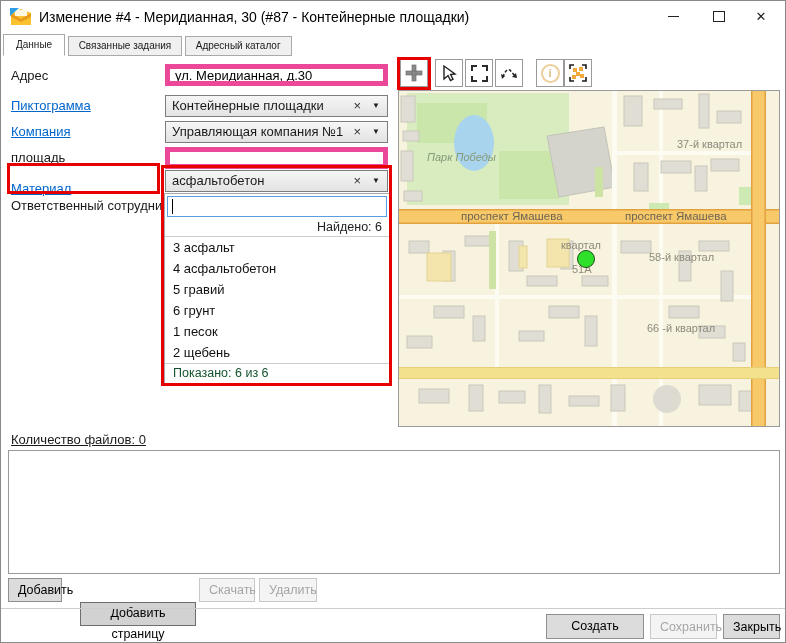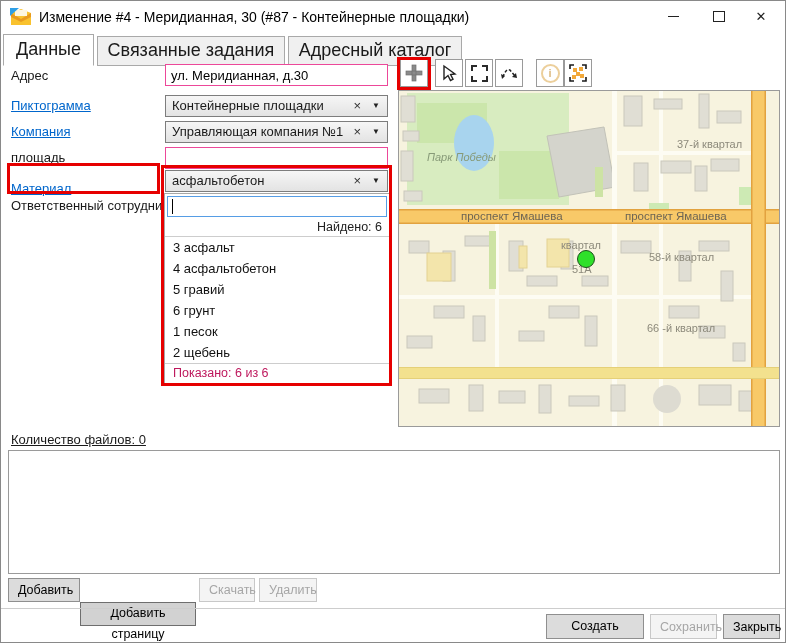--- a/index.html
+++ b/index.html
@@ -7,37 +7,37 @@
   
   .titlebar{position:absolute;left:0;top:0;right:0;height:32px;background:#fff;}
   .app-icon{position:absolute;left:9px;top:7px;width:22px;height:18px;}
   .title-text{position:absolute;left:38px;top:8px;font-size:14px;color:#000;white-space:nowrap;}
   .win-btn{position:absolute;top:0;width:36px;height:31px;display:flex;align-items:center;justify-content:center;color:#222;}
   .wb-min{right:94px;}.wb-max{right:48px;}.wb-close{right:6px;font-size:13px;}
   .minus-glyph{width:11px;height:1px;background:#222;}
   .max-glyph{width:10px;height:9px;border:1px solid #222;}
   
   .tabs{position:absolute;left:2px;top:33px;height:23px;}
-  .tab{display:inline-block;padding:3px 10px 4px 10px;border:1px solid #a9a9a9;background:#f0f0f0;margin-right:-1px;vertical-align:bottom;font-size:18px;}
+  .tab{display:inline-block;padding:3px 10px 4px 10px;border:1px solid #a9a9a9;background:#f0f0f0;margin-right:-1px;vertical-align:bottom;font-size:10px;}
   .tab.active{background:#fff;border-bottom:1px solid #fff;padding:4px 12px 5px 12px;position:relative;z-index:2;}
   
   .flabel{position:absolute;left:10px;font-size:13px;color:#1a1a1a;white-space:nowrap;}
   .flink{color:#0066cc;text-decoration:underline;cursor:pointer;}
-  .tbox{position:absolute;left:164px;width:223px;height:22px;border:1px solid #ec4899;background:#fff;box-sizing:border-box;font-family:"Liberation Sans",sans-serif;font-size:13px;padding:1px 5px;outline:none;}
+  .tbox{position:absolute;left:164px;width:223px;height:22px;border:5px solid #ec4899;background:#fff;box-sizing:border-box;font-family:"Liberation Sans",sans-serif;font-size:13px;padding:1px 5px;outline:none;}
   .combo{position:absolute;left:164px;width:223px;height:22px;border:1px solid #7d7d7d;background:linear-gradient(#f6f6f6,#e3e3e3);box-sizing:border-box;line-height:20px;padding-left:6px;font-size:13px;cursor:default;}
   .combo .clear-x{position:absolute;right:26px;top:0;line-height:20px;color:#333;font-size:13px;}
   .combo .dd-caret{position:absolute;right:7px;top:0;line-height:20px;color:#222;font-size:8px;}
   
   .popup{position:absolute;left:163px;top:192px;width:226px;background:#fff;border:1px solid #a8a8a8;box-sizing:border-box;z-index:5;}
   .popup-search-wrap{position:relative;margin:2px;height:21px;}
   .popup-search{width:100%;height:21px;border:1px solid #569de5;box-sizing:border-box;outline:none;font-family:"Liberation Sans",sans-serif;font-size:13px;padding:1px 4px;}
   .caret-bar{position:absolute;left:5px;top:3px;width:1px;height:15px;background:#000;}
   .found-row{height:17px;line-height:16px;text-align:right;padding-right:7px;font-size:12.5px;color:#222;border-bottom:1px solid #cdcdcd;}
   .dd-item{height:21px;line-height:21px;padding-left:8px;font-size:13px;color:#111;cursor:default;}
-  .shown-row{height:19px;line-height:18px;padding-left:8px;font-size:12.5px;color:#be185d;border-top:1px solid #cdcdcd;}
+  .shown-row{height:19px;line-height:18px;padding-left:8px;font-size:12.5px;color:#14532d;border-top:1px solid #cdcdcd;}
   
   .hl{position:absolute;border:3px solid #e60000;box-sizing:border-box;z-index:8;pointer-events:none;}
   
   .toolbtn{position:absolute;top:58px;width:28px;height:28px;border:1px solid #9a9a9a;background:#fff;box-sizing:border-box;display:flex;align-items:center;justify-content:center;}
   .dash-square{width:13px;height:13px;border:2px dashed #2b2b2b;}
   .info-circle{width:15px;height:15px;border:2px solid #eccf9b;border-radius:50%;color:#dcba80;font-size:11px;font-weight:bold;text-align:center;line-height:15px;}
   
   .map{position:absolute;left:397px;top:89px;width:382px;height:337px;border:1px solid #9a9a9a;box-sizing:border-box;background:#f7f3df;overflow:hidden;}
   .map-label{position:absolute;font-size:11px;color:#8d8a7c;white-space:nowrap;}
   .map-label.road{color:#6d6554;font-size:11.5px;}
@@ -260,21 +260,21 @@
     <div class="marker" style="left:178px;top:159px;background:#2fe02a;"></div>
   </div>
 
   <div class="hl" style="left:6px;top:162px;width:153px;height:31px;"></div>
   <div class="hl" style="left:160px;top:164px;width:231px;height:221px;"></div>
   <div class="hl" style="left:396px;top:56px;width:34px;height:33px;"></div>
 
   <div class="files-count">Количество файлов: 0</div>
   <div class="files-box"></div>
 
-  <button class="btn file-btn" style="left:7px;width:72px;">Добавить</button>
+  <button class="btn file-btn" style="left:7px;width:54px;">Добавить</button>
   <button class="btn file-btn focused" style="left:79px;width:116px;margin-top:24px;">Добавить страницу</button>
   <button class="btn file-btn disabled" style="left:198px;width:56px;">Скачать</button>
   <button class="btn file-btn disabled" style="left:258px;width:58px;">Удалить</button>
 
   <div class="sep-line"></div>
 
   <button class="btn footer-btn" style="left:545px;width:98px;">Создать задание</button>
   <button class="btn footer-btn disabled" style="left:649px;width:67px;">Сохранить</button>
   <button class="btn footer-btn" style="left:722px;width:57px;">Закрыть</button>
 

